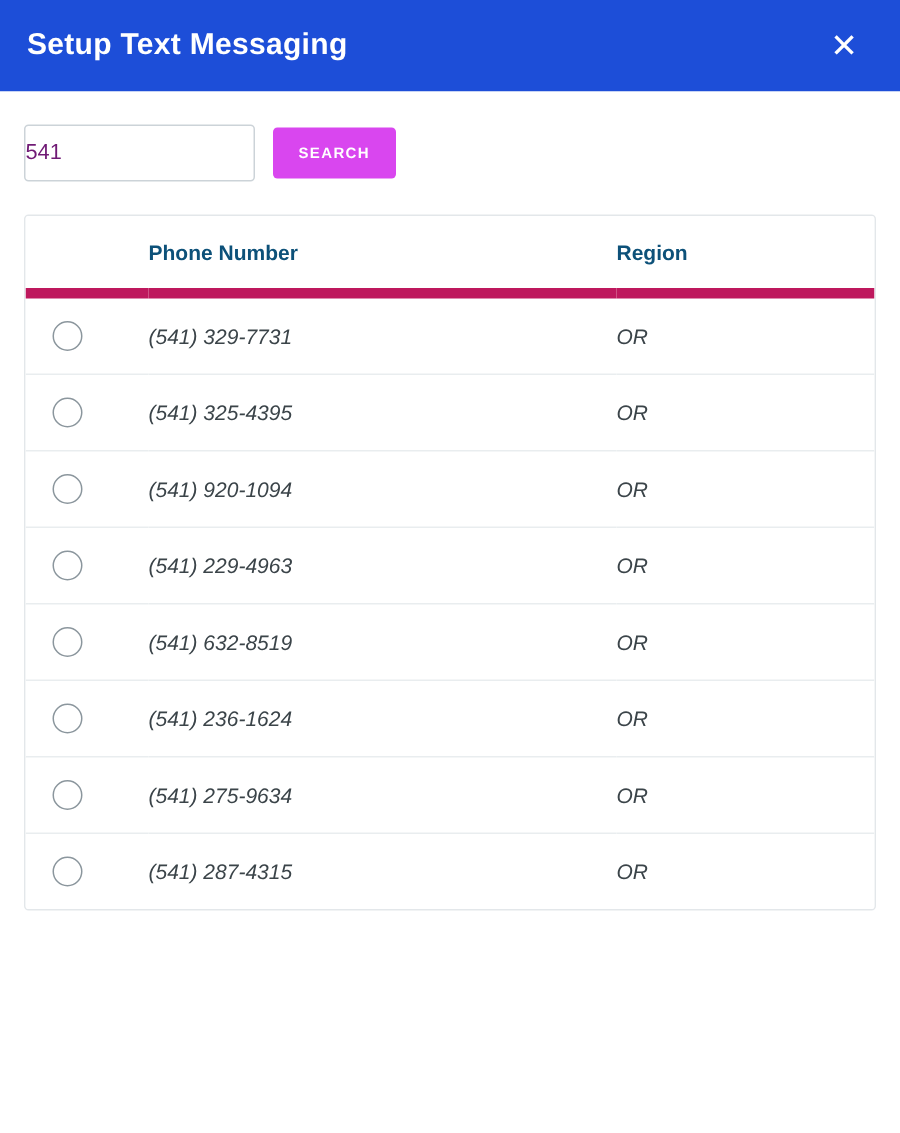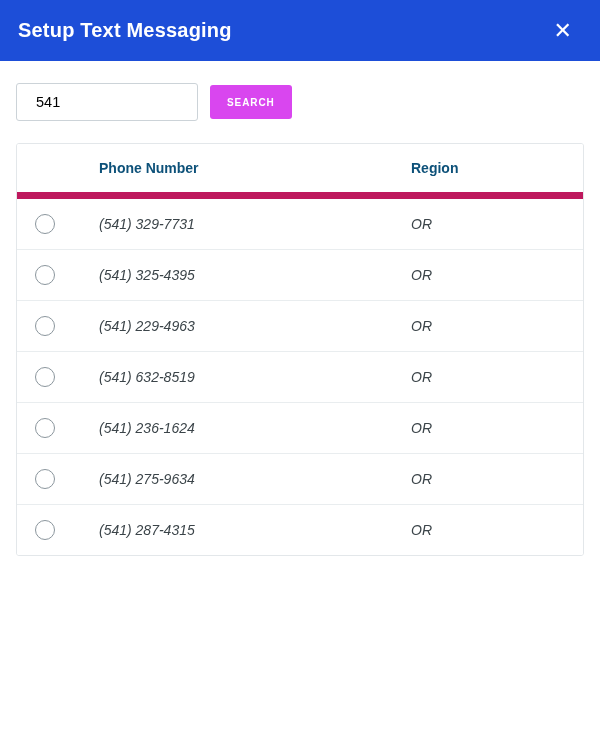--- a/index.html
+++ b/index.html
@@ -60,27 +60,27 @@
   }
   .intro em { font-style: italic; }
   .search-row {
     display: flex;
     align-items: center;
     gap: 12px;
     margin-bottom: 22px;
     padding-left: 2px;
   }
   .search-input {
-    width: 182px;
+    width: 154px;
     height: 38px;
     border: 1px solid #ccd3d8;
     border-radius: 3px;
-    padding: 0 19px;
+    padding: 0 0;
     font-size: 14.5px;
-    color: #000000;
+    color: #701a75;
     font-family: "Liberation Sans", sans-serif;
     outline: none;
     background: #fff;
   }
   .search-btn {
     background: #d946ef;
     color: #ffffff;
     border: none;
     border-radius: 3px;
     height: 34px;
@@ -168,20 +168,25 @@
             <td class="col-phone">(541) 329-7731</td>
             <td class="col-region">OR</td>
           </tr>
           <tr>
             <td class="col-radio"><span class="radio"></span></td>
             <td class="col-phone">(541) 325-4395</td>
             <td class="col-region">OR</td>
           </tr>
           <tr>
             <td class="col-radio"><span class="radio"></span></td>
+            <td class="col-phone">(541) 920-1094</td>
+            <td class="col-region">OR</td>
+          </tr>
+          <tr>
+            <td class="col-radio"><span class="radio"></span></td>
             <td class="col-phone">(541) 229-4963</td>
             <td class="col-region">OR</td>
           </tr>
           <tr>
             <td class="col-radio"><span class="radio"></span></td>
             <td class="col-phone">(541) 632-8519</td>
             <td class="col-region">OR</td>
           </tr>
           <tr>
             <td class="col-radio"><span class="radio"></span></td>

